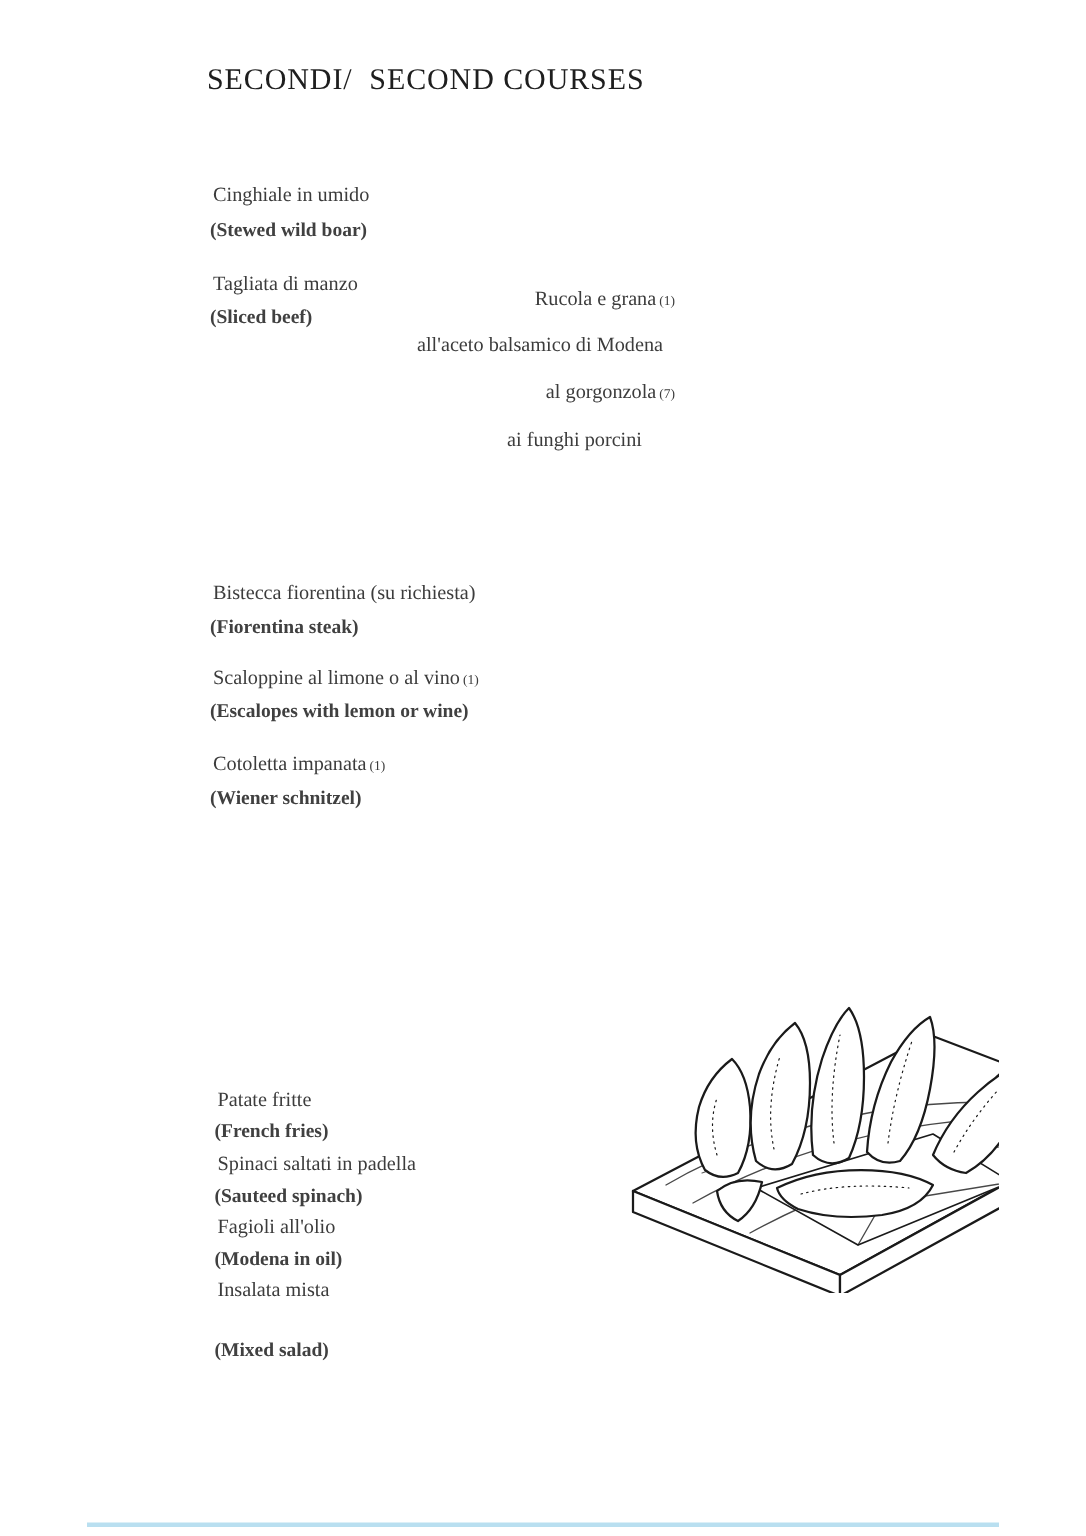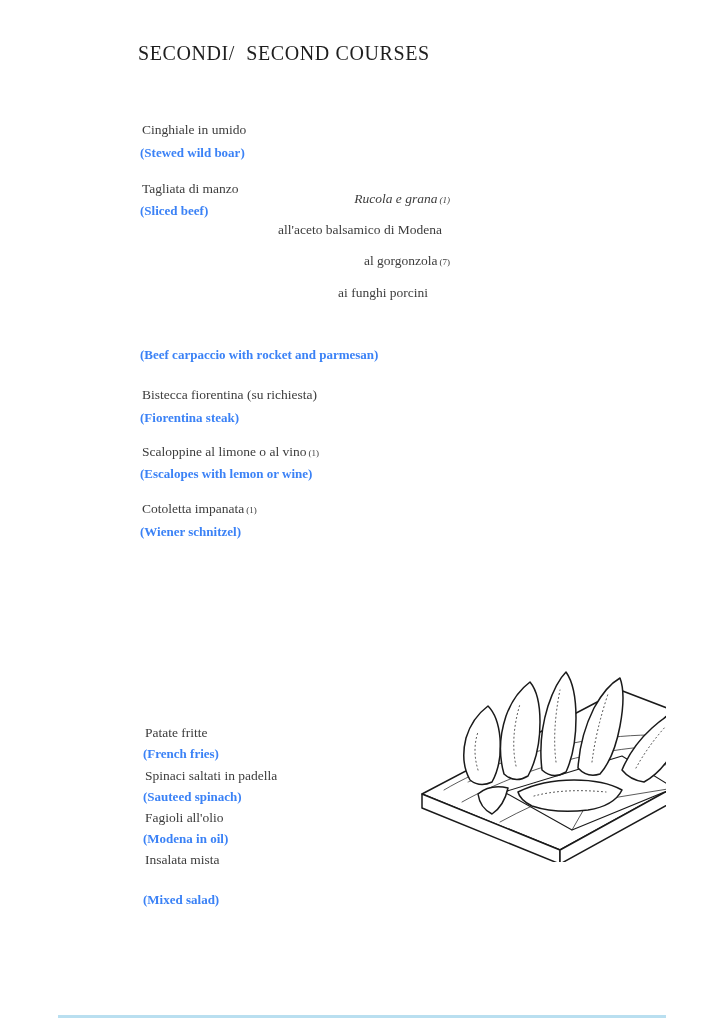--- a/index.html
+++ b/index.html
@@ -13,21 +13,21 @@
     margin:0 auto;
   }
   .abs{position:absolute;white-space:nowrap;}
   .menu-title{
     font-size:20px;
     color:#1e1e1e;
     letter-spacing:.6px;
     white-space:pre;
   }
   .item-name{font-size:13.5px;color:#3c3c3c;}
-  .item-trans{font-size:13px;font-weight:bold;color:#3b82f6;}
+  .item-trans{font-size:13px;font-weight:bold;color:#404040;}
   .variation{font-size:13.5px;color:#3c3c3c;text-align:right;}
   .note{font-size:9px;margin-left:2px;color:#3c3c3c;}
   .footer-rule{
     position:absolute;left:0;top:1015px;width:724px;height:3px;
     background:#b9dff0;
   }
   svg{display:block;}
 </style>
 </head>
 <body>
@@ -39,34 +39,33 @@
   <div class="abs item-name" style="left:84px;top:122px;">
     <span>Cinghiale in umido</span><span class="note"></span>
   </div>
   <div class="abs item-trans" style="left:82px;top:145px;">(Stewed wild boar)</div>
 
   <div class="abs item-name" style="left:84px;top:181px;">
     <span>Tagliata di manzo</span><span class="note"></span>
   </div>
   <div class="abs item-trans" style="left:82px;top:203px;">(Sliced beef)</div>
 
-  <div class="abs variation" style="right:216px;top:191px;font-style:italic;">
+  <div class="abs variation" style="right:216px;top:191px;">
     <span>Rucola e grana</span><span class="note">(1)</span>
   </div>
   <div class="abs variation" style="right:222px;top:222px;">
     <span>all'aceto balsamico di Modena</span><span class="note"></span>
   </div>
   <div class="abs variation" style="right:216px;top:253px;">
     <span>al gorgonzola</span><span class="note">(7)</span>
   </div>
   <div class="abs variation" style="right:236px;top:285px;">
     <span>ai funghi porcini</span><span class="note"></span>
   </div>
 
-  <div class="abs item-trans" style="left:82px;top:347px;">(Beef carpaccio with rocket and parmesan)</div>
 
   <div class="abs item-name" style="left:84px;top:387px;">
     <span>Bistecca fiorentina (su richiesta)</span><span class="note"></span>
   </div>
   <div class="abs item-trans" style="left:82px;top:410px;">(Fiorentina steak)</div>
 
   <div class="abs item-name" style="left:84px;top:444px;">
     <span>Scaloppine al limone o al vino</span><span class="note">(1)</span>
   </div>
   <div class="abs item-trans" style="left:82px;top:466px;">(Escalopes with lemon or wine)</div>

